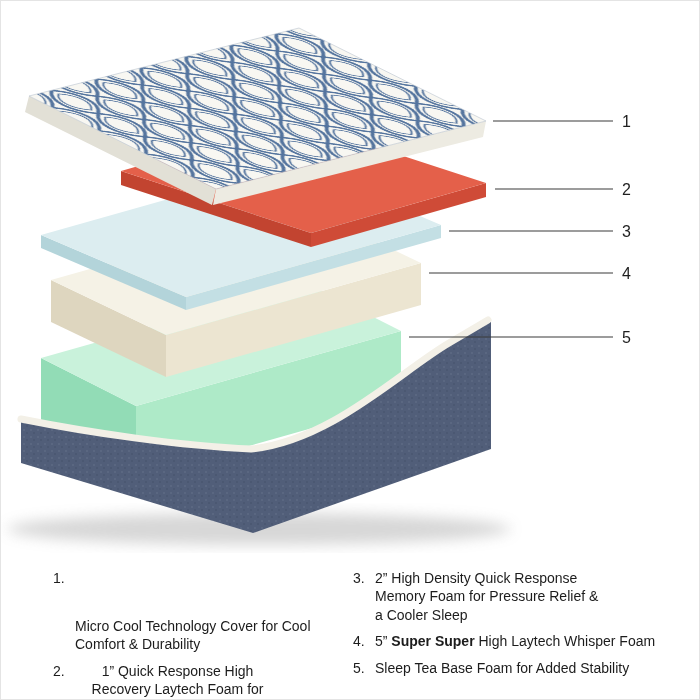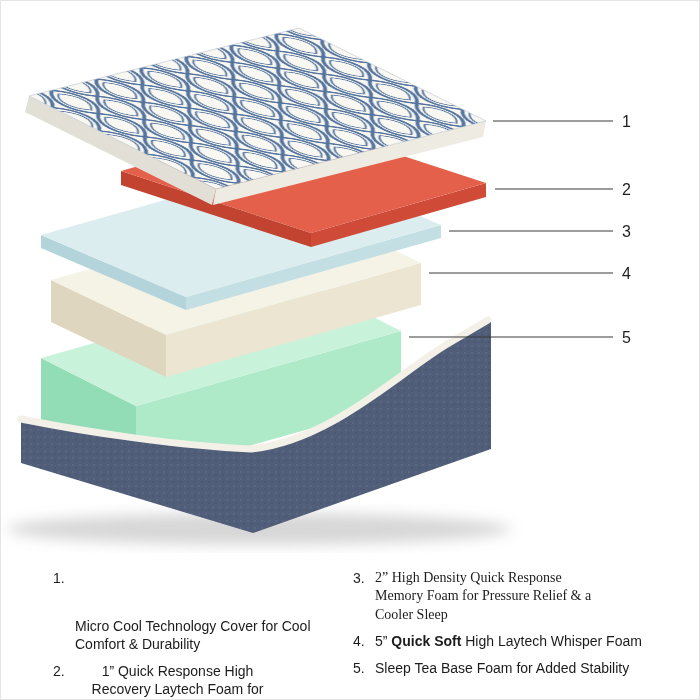--- a/index.html
+++ b/index.html
@@ -14,21 +14,21 @@
   .callout-num{font-size:16px;fill:#1f1f1f;}
   .layer-edge{stroke:#b9c2cf;stroke-width:0.6;fill:none;}
   .legend{display:flex;padding:16px 26px 0 52px;color:#1c1c1c;}
   .col-left{width:288px;margin-right:12px;}
   .col-right{width:312px;}
   .legend-item{display:flex;font-size:14px;line-height:1.32;margin-bottom:8px;}
   .legend-item .num{flex:0 0 22px;}
   .legend-item .txt{flex:1 1 auto;}
   .col-left .legend-item:nth-child(1) .txt{max-width:247px;margin-top:48px;}
   .col-left .legend-item:nth-child(2) .txt{max-width:205px;text-align:center;}
-  .col-right .legend-item:nth-child(1) .txt{max-width:232px;font-family:Liberation Serif, serif;}
+  .col-right .legend-item:nth-child(1) .txt{max-width:232px;}
   .txt .bold{font-weight:700;}
 </style>
 </head>
 <body>
 
 <div class="page">
 
   <div class="diagram">
     <svg width="700" height="552" viewBox="0 0 700 552">
       <defs>
@@ -117,21 +117,21 @@
         <span class="txt">1” Quick Response High Recovery Laytech Foam for Added Bounce &amp; Mobility</span>
       </div>
     </div>
     <div class="col-right">
       <div class="legend-item">
         <span class="num">3.</span>
         <span class="txt">2” High Density Quick Response Memory Foam for Pressure Relief &amp; a Cooler Sleep</span>
       </div>
       <div class="legend-item">
         <span class="num">4.</span>
-        <span class="txt"><span>5” </span><span class="bold">Quick Soft</span><span> High Laytech Whisper Foam</span></span>
+        <span class="txt"><span>5” </span><span class="bold">Super Super</span><span> High Laytech Whisper Foam</span></span>
       </div>
       <div class="legend-item">
         <span class="num">5.</span>
         <span class="txt">Sleep Tea Base Foam for Added Stability</span>
       </div>
     </div>
   </div>
 
 </div>
 

